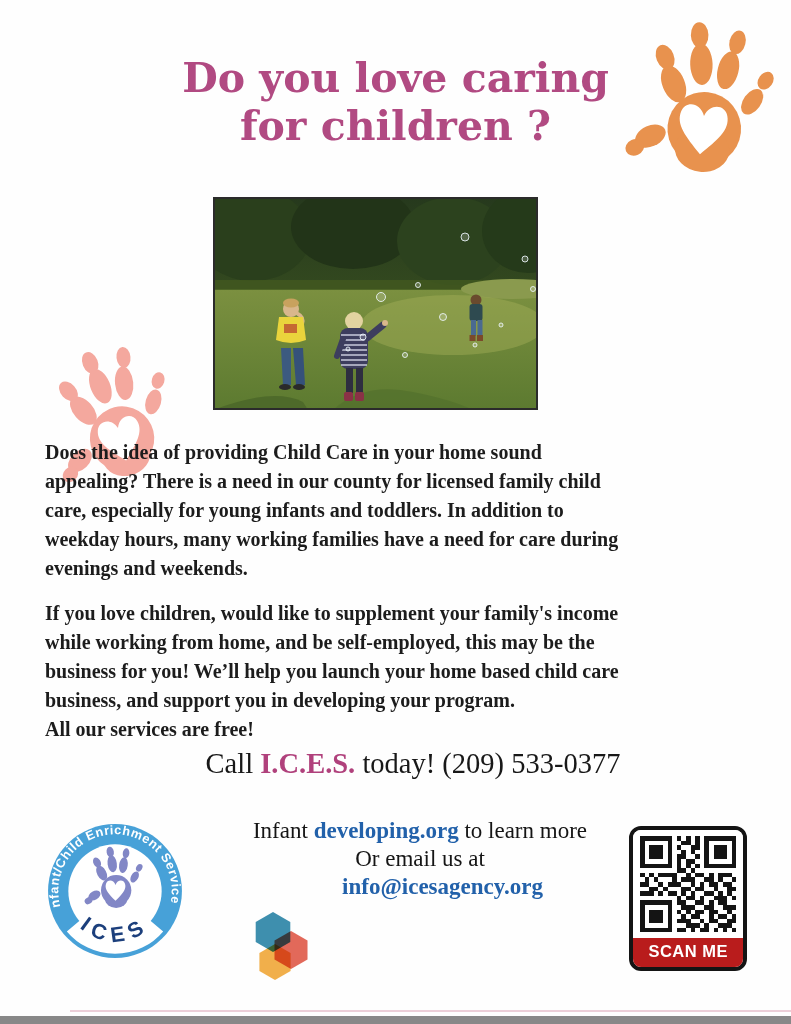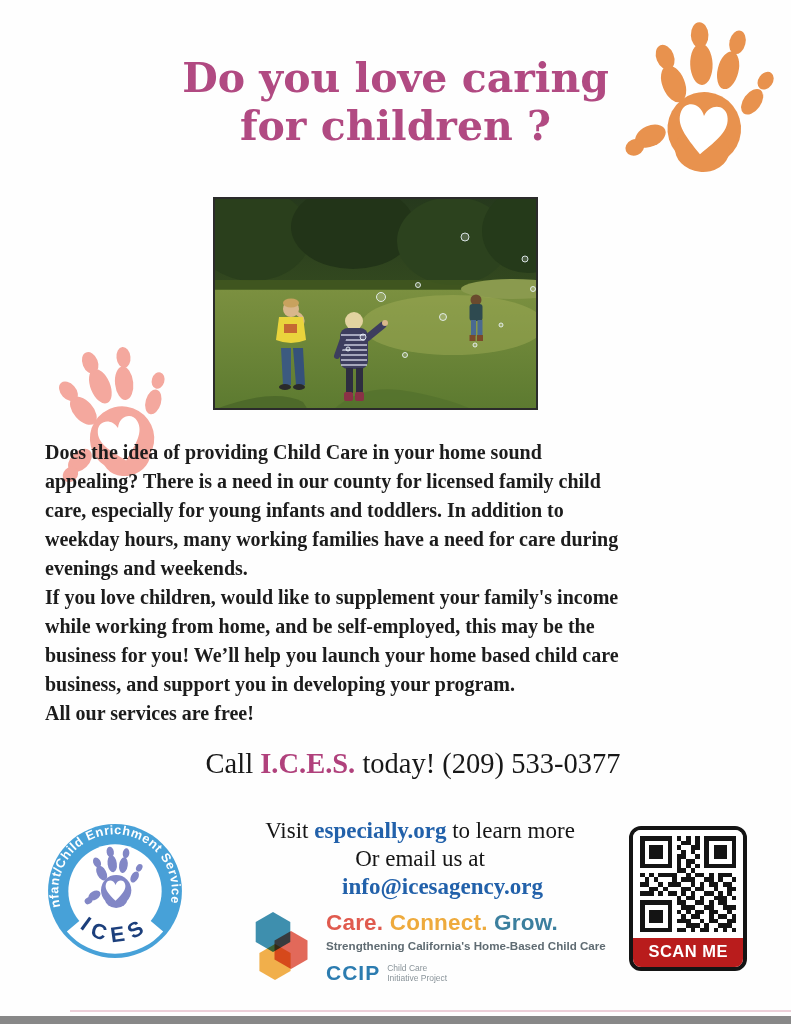--- a/index.html
+++ b/index.html
@@ -17,21 +17,21 @@
   .hand-pink{left:42px;top:344px;width:152px;height:168px;color:#f4a89e;transform:rotate(-14deg);z-index:1;}
 
   
   .photo-frame{position:absolute;left:213px;top:197px;width:325px;height:213px;z-index:2;}
   .photo-frame svg{display:block;}
 
   
   .body-text{position:absolute;left:45px;top:438px;width:714px;z-index:2;
              font-weight:bold;font-size:20px;line-height:29px;color:#1c1c1c;}
   .para{white-space:pre-line;margin:0;}
-  .para2{}
+  .para2{margin-top:16px;}
 
   
   .call-line{position:absolute;left:60px;top:748px;width:706px;text-align:center;
              font-size:28.5px;color:#181818;z-index:2;}
   .call-line .brand{color:#b0417c;font-weight:bold;}
 
   
   .contact{position:absolute;left:50px;top:817px;width:740px;text-align:center;
            font-size:23px;line-height:28px;color:#151515;z-index:2;}
   .link{color:#2261aa;font-weight:bold;}
@@ -197,21 +197,21 @@
     <p class="para para2">If you love children, would like to supplement your family's income
 while working from home, and be self-employed, this may be the
 business for you! We’ll help you launch your home based child care
 business, and support you in developing your program.
 All our services are free!</p>
   </div>
 
   <div class="call-line"><span>Call </span><span class="brand">I.C.E.S.</span><span> today! (209) 533-0377</span></div>
 
   <div class="contact">
-    <div><span>Visit </span><span class="link">especially.org</span><span> to learn more</span></div>
+    <div><span>Infant </span><span class="link">developing.org</span><span> to learn more</span></div>
     <div>Or email us at</div>
     <div class="email-line">info@icesagency.org</div>
   </div>
 
   <svg class="ices-logo" viewBox="0 0 140 140">
     <circle cx="70" cy="70" r="66" fill="#47a1d8"></circle>
     <circle cx="70" cy="70" r="46" fill="#ffffff"></circle>
     <path d="M31.7,102.1 A50,50 0 0 0 108.3,102.1" stroke="#ffffff" stroke-width="24" fill="none"></path>
     <defs>
       <path id="icesTopArc" d="M15.9,84.5 A56,56 0 1 1 124.1,84.5" fill="none"></path>
@@ -225,29 +225,20 @@
       <textPath href="#icesBottomArc" startOffset="50%" text-anchor="middle">ICES</textPath>
     </text>
   </svg>
 
   <div class="ccip">
     <svg width="64" height="74" viewBox="0 0 64 74">
       <polygon points="23,2 40.3,12 40.3,32 23,42 5.7,32 5.7,12" fill="#3e8fae"></polygon>
       <polygon points="41,21 57.5,30.5 57.5,49.5 41,59 24.5,49.5 24.5,30.5" fill="#e05c4c" style="mix-blend-mode:multiply" fill-opacity=".92"></polygon>
       <polygon points="25,34 40.6,43 40.6,61 25,70 9.4,61 9.4,43" fill="#f0a83c" style="mix-blend-mode:multiply" fill-opacity=".92"></polygon>
     </svg>
-    <div>
-      <div class="ccg"><span class="care">Care.</span> <span class="connect">Connect.</span> <span class="grow">Grow.</span></div>
-      <div class="tagline">Strengthening California's Home-Based Child Care</div>
-      <div class="ccip-row">
-        <span class="ccip-acronym">CCIP</span>
-        <span class="ccip-sub">Child Care
-Initiative Project</span>
-      </div>
-    </div>
   </div>
 
   <div class="qr-sticker">
     <div class="qr-pad">
       <div class="qr-grid">
           <div class="on"></div>
           <div class="on"></div>
           <div class="on"></div>
           <div class="on"></div>
           <div class="on"></div>

